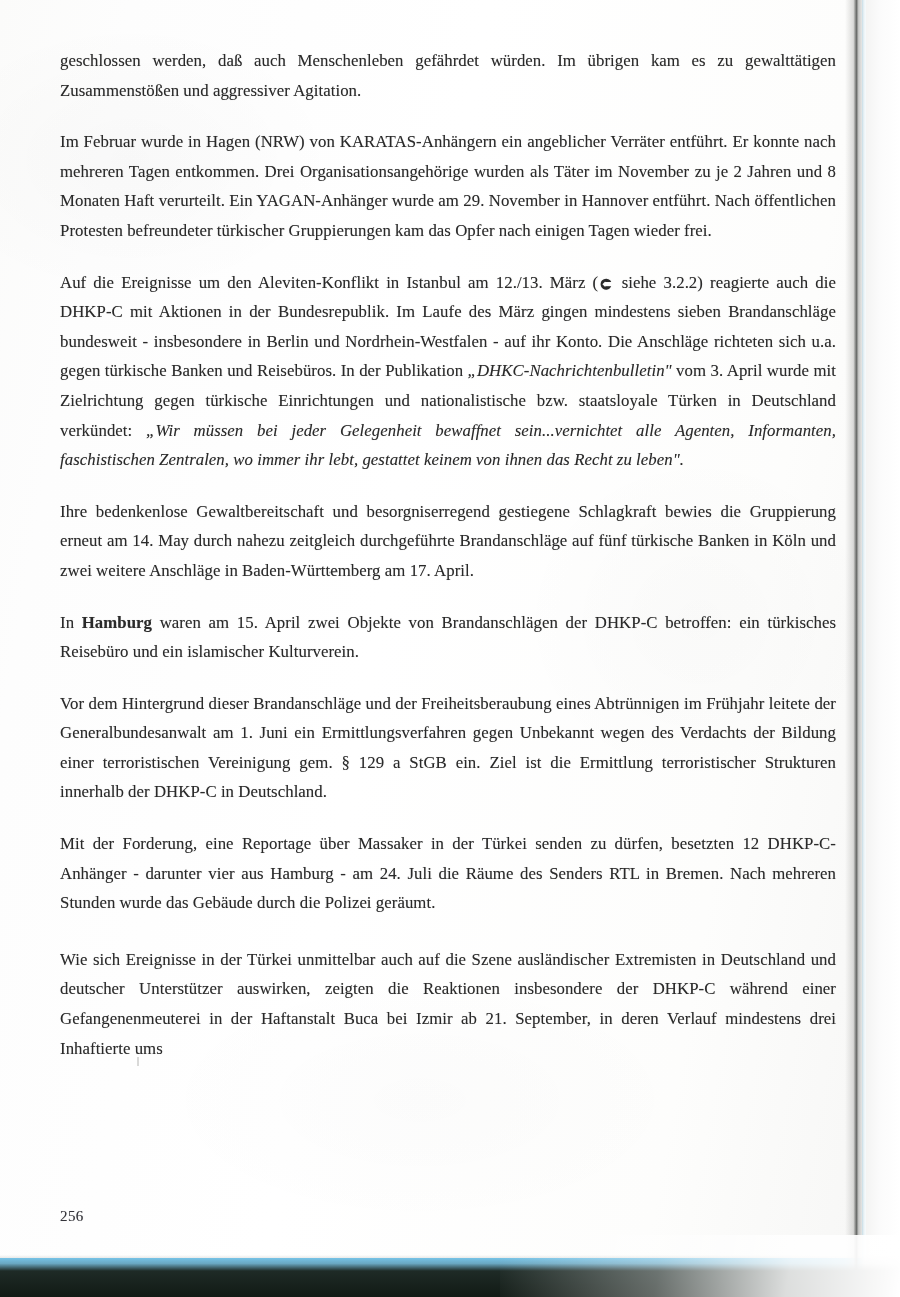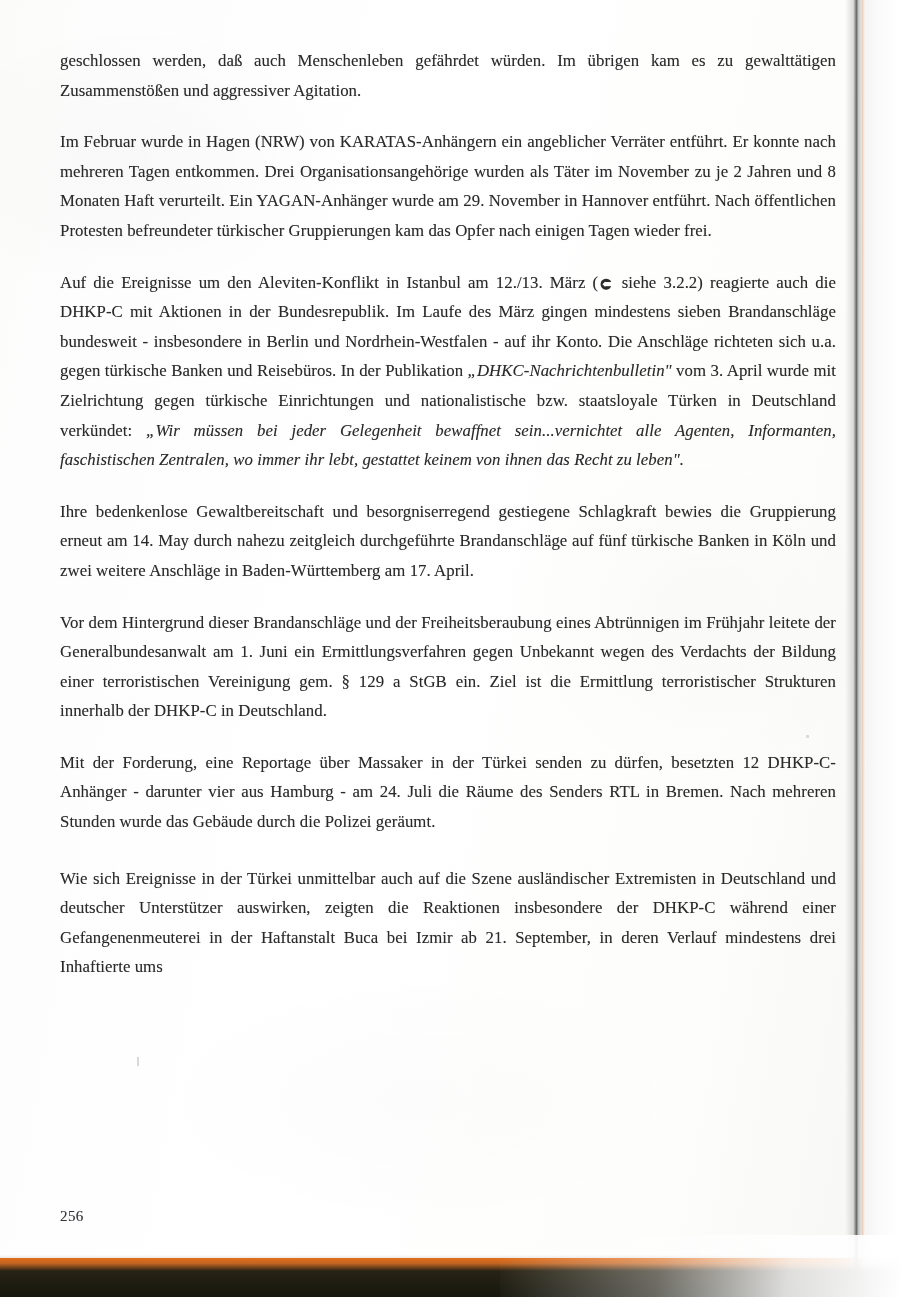--- a/index.html
+++ b/index.html
@@ -6,21 +6,21 @@
     margin: 0;
     padding: 0;
     background: #ffffff;
   }
 
   #page {
     position: relative;
     width: 900px;
     height: 1297px;
     overflow: hidden;
-    background: #f97316;
+    background: #7dd3fc;
     font-family: "Liberation Serif", "DejaVu Serif", serif;
   }
 
   
   .paper-sheet {
     position: absolute;
     left: 0;
     top: 0;
     width: 862px;
     height: 1258px;
@@ -156,20 +156,21 @@
   <div class="text-body">
 
     <p class="para">geschlossen werden, daß auch Menschenleben gefährdet würden. Im übrigen kam es zu gewalttätigen Zusammenstößen und aggressiver Agitation.</p>
 
     <p class="para">Im Februar wurde in Hagen (NRW) von KARATAS-Anhängern ein angeblicher Verräter entführt. Er konnte nach mehreren Tagen entkommen. Drei Organisationsangehörige wurden als Täter im November zu je 2 Jahren und 8 Monaten Haft verurteilt. Ein YAGAN-Anhänger wurde am 29. November in Hannover entführt. Nach öffentlichen Protesten befreundeter türkischer Gruppierungen kam das Opfer nach einigen Tagen wieder frei.</p>
 
     <p class="para"><span>Auf die Ereignisse um den Aleviten-Konflikt in Istanbul am 12./13. März (</span><span class="ptr-icon">➲</span><span> siehe 3.2.2) reagierte auch die DHKP-C mit Aktionen in der Bundesrepublik. Im Laufe des März gingen mindestens sieben Brandanschläge bundesweit - insbesondere in Berlin und Nordrhein-Westfalen - auf ihr Konto. Die Anschläge richteten sich u.a. gegen türkische Banken und Reisebüros. In der Publikation </span><span class="it">„DHKC-Nachrichtenbulletin"</span><span> vom 3. April wurde mit Zielrichtung gegen türkische Einrichtungen und nationalistische bzw. staatsloyale Türken in Deutschland verkündet: </span><span class="it">„Wir müssen bei jeder Gelegenheit bewaffnet sein...vernichtet alle Agenten, Informanten, faschistischen Zentralen, wo immer ihr lebt, gestattet keinem von ihnen das Recht zu leben".</span></p>
 
     <p class="para">Ihre bedenkenlose Gewaltbereitschaft und besorgniserregend gestiegene Schlagkraft bewies die Gruppierung erneut am 14. May durch nahezu zeitgleich durchgeführte Brandanschläge auf fünf türkische Banken in Köln und zwei weitere Anschläge in Baden-Württemberg am 17. April.</p>
 
+    <p class="para"><span>In </span><span class="bd">Hamburg</span><span> waren am 15. April zwei Objekte von Brandanschlägen der DHKP-C betroffen: ein türkisches Reisebüro und ein islamischer Kulturverein.</span></p>
 
     <p class="para">Vor dem Hintergrund dieser Brandanschläge und der Freiheitsberaubung eines Abtrünnigen im Frühjahr leitete der Generalbundesanwalt am 1. Juni ein Ermittlungsverfahren gegen Unbekannt wegen des Verdachts der Bildung einer terroristischen Vereinigung gem. § 129 a StGB ein. Ziel ist die Ermittlung terroristischer Strukturen innerhalb der DHKP-C in Deutschland.</p>
 
     <p class="para">Mit der Forderung, eine Reportage über Massaker in der Türkei senden zu dürfen, besetzten 12 DHKP-C-Anhänger - darunter vier aus Hamburg - am 24. Juli die Räume des Senders RTL in Bremen. Nach mehreren Stunden wurde das Gebäude durch die Polizei geräumt.</p>
 
     <p class="para">Wie sich Ereignisse in der Türkei unmittelbar auch auf die Szene ausländischer Extremisten in Deutschland und deutscher Unterstützer auswirken, zeigten die Reaktionen insbesondere der DHKP-C während einer Gefangenenmeuterei in der Haftanstalt Buca bei Izmir ab 21. September, in deren Verlauf mindestens drei Inhaftierte ums</p>
 
   </div>
 
   <div class="page-number">256</div>

